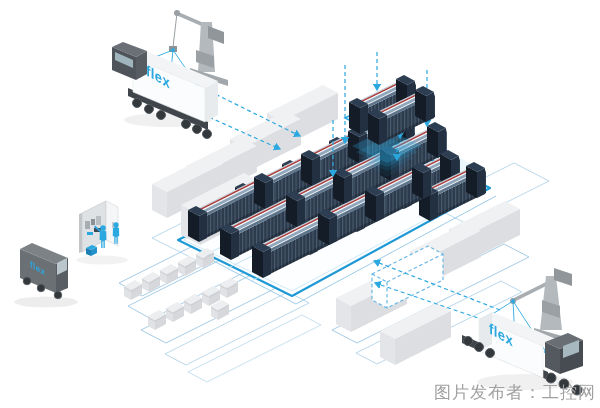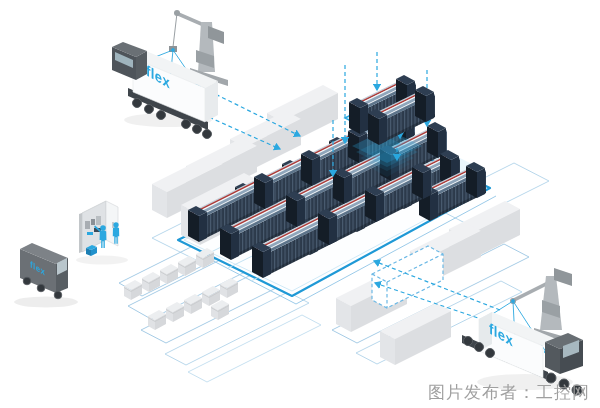--- a/index.html
+++ b/index.html
@@ -1,19 +1,19 @@
 <!DOCTYPE html>
 <html><head>
 <meta charset="utf-8">
 <style>
   html,body{margin:0;padding:0;background:#fff;}
   .stage{position:relative;width:600px;height:408px;background:#ffffff;overflow:hidden;
          font-family:"Liberation Sans",sans-serif;}
   .stage svg{position:absolute;left:0;top:0;}
-  .caption{position:absolute;right:10px;bottom:4px;font-family:"Liberation Serif",serif;
+  .caption{position:absolute;right:4px;bottom:4px;font-family:"Liberation Serif",serif;
            font-size:17px;letter-spacing:1px;color:#a0a0a0;white-space:nowrap;}
   .flex-logo{font-family:"Liberation Sans",sans-serif;font-weight:bold;fill:#2BA8E0;letter-spacing:.5px;}
 </style>
 </head>
 <body>
 
 <div class="stage">
 <svg width="600" height="408" viewBox="0 0 600 408">
   <defs>
     <pattern id="doors" width="3.5" height="8" patternUnits="userSpaceOnUse">

